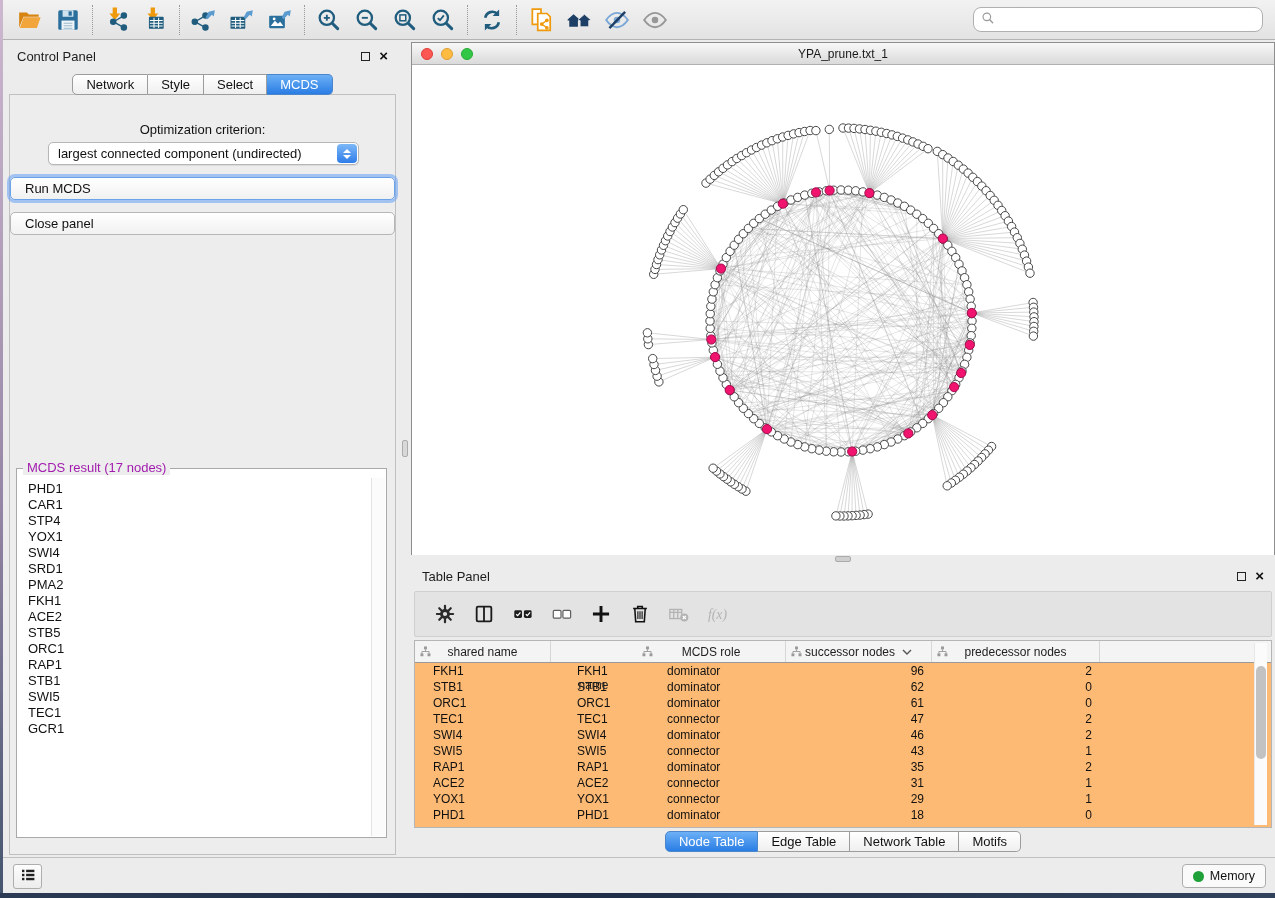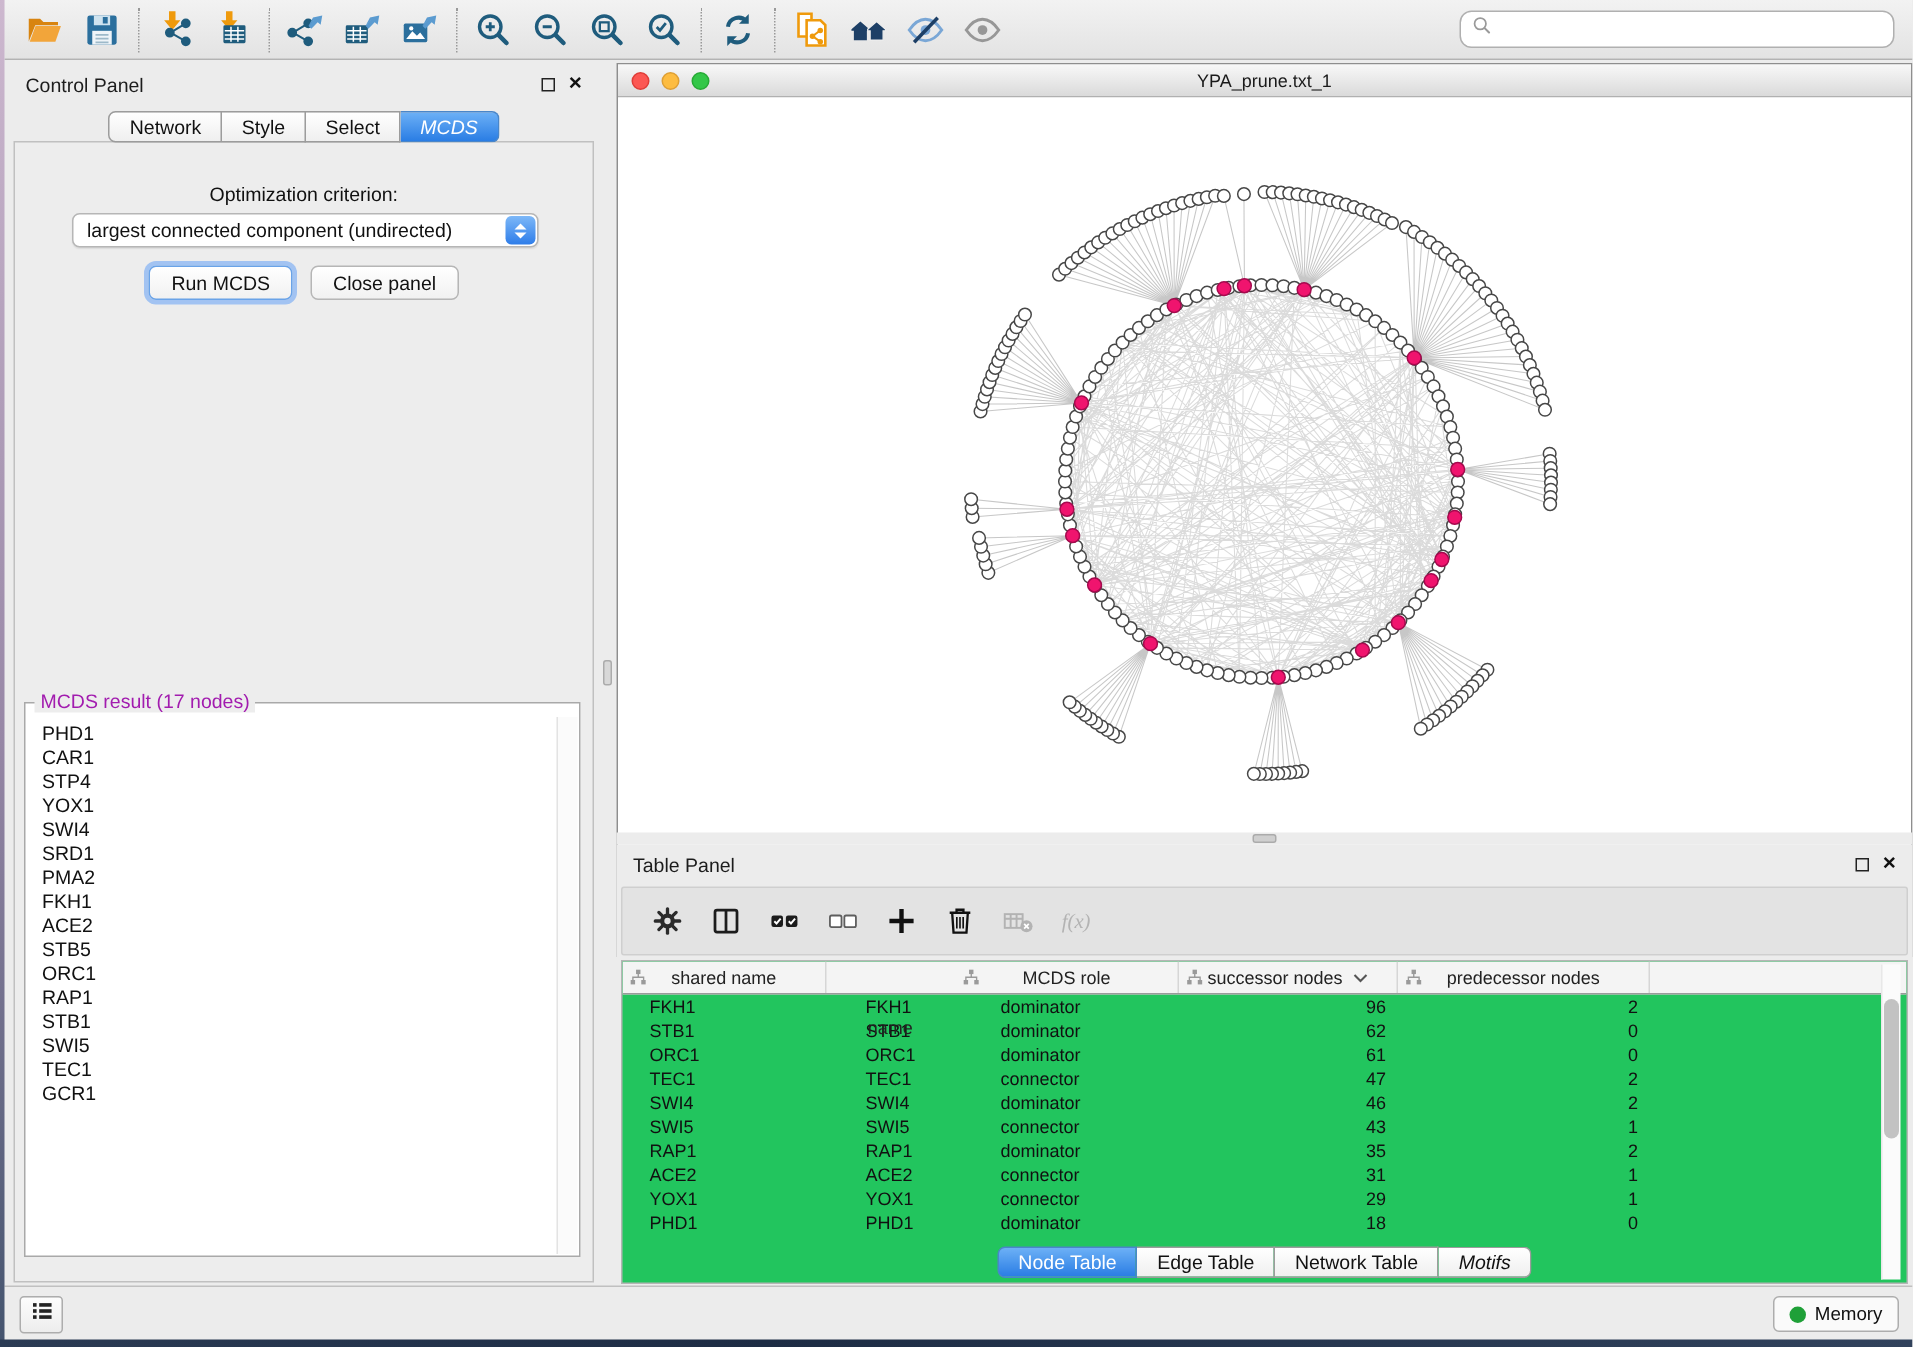--- a/index.html
+++ b/index.html
@@ -28,34 +28,34 @@
   .control-panel { position:absolute; left:2px; top:44px; width:395px; height:811px; }
   .cp-header { height:24px; display:flex; align-items:center; padding:0 12px; }
   .panel-title { font-size:13px; color:#1c1c1c; }
   .win-btns { margin-left:auto; display:flex; align-items:center; gap:9px; }
   .float-box { width:9px; height:9px; border:1.5px solid #222; display:inline-block; }
   .close-x { font-size:15px; font-weight:bold; color:#111; line-height:10px; }
   .cp-tabs { position:absolute; top:30px; left:0; width:100%; display:flex; justify-content:center; z-index:3; }
   .seg-tab { height:21px; padding:0 13px; display:flex; align-items:center; font-size:13px; color:#111;
     background:linear-gradient(#ffffff,#efefef); border:1px solid #9c9c9c; border-left-width:0; cursor:default; }
   .seg-tab:first-child { border-left-width:1px; border-radius:5px 0 0 5px; }
-  .seg-tab:last-child { border-radius:0 5px 5px 0;font-style:italic; }
+  .seg-tab:last-child { border-radius:0 5px 5px 0; }
   .seg-tab.active { background:linear-gradient(#6cb0f6,#2a7de4); color:#fff; border-color:#4a86c9; }
   .cp-body { position:absolute; top:50px; left:4px; right:4px; bottom:0; background:#ededed; border:1px solid #c0c0c0; }
   .opt-label { position:absolute; top:27px; width:100%; text-align:center; font-size:13px; color:#111; }
   .opt-select { position:absolute; top:47px; left:38px; right:36px; height:23px; background:#fff;
     border:1px solid #b6b6b6; border-radius:5px; display:flex; align-items:center;
     font-size:13px; color:#111; padding-left:9px; box-shadow:0 1px 1px rgba(0,0,0,.08); }
   .opt-stepper { position:absolute; right:1px; top:1px; bottom:1px; width:20px; border-radius:4px;
     background:linear-gradient(#7db8f8,#2e7de9); display:flex; flex-direction:column;
     align-items:center; justify-content:center; gap:2px; }
   .opt-stepper i { width:0; height:0; border-left:4px solid transparent; border-right:4px solid transparent; }
   .opt-stepper .up { border-bottom:4px solid #fff; }
   .opt-stepper .dn { border-top:4px solid #fff; }
-  .cp-buttons { position:absolute; top:82px; width:100%; display:flex; justify-content:center; gap:12px; }
+  .cp-buttons { position:absolute; top:82px; width:100%; display:flex; justify-content:flex-end; gap:12px;flex-direction:column; }
   .mac-btn { height:23px; padding:0 14px; background:linear-gradient(#ffffff,#f1f1f1);
     border:1px solid #b6b6b6; border-radius:5px; font-size:13px; color:#111;
     display:flex; align-items:center; cursor:default; }
   .mac-btn.focused { border-color:#6aa3e8; box-shadow:0 0 0 3px rgba(100,160,245,.55); }
   .result-group { position:absolute; left:6px; right:8px; top:373px; bottom:16px;
     background:#fff; border:1px solid #a9a9a9; }
   .result-legend { position:absolute; top:-9px; left:6px; background:#ededed; padding:0 4px;
     font-size:13px; color:#a21caf; }
   .mcds-list { position:absolute; top:12px; left:2px; right:17px; bottom:2px; overflow:hidden; }
   .mcds-item { font-size:13px; color:#111; height:16px; line-height:16px; padding-left:9px; }
@@ -82,21 +82,21 @@
   .light.yellow { background:#fdbc40; border:1px solid #de9f34; }
   .light.green { background:#33c748; border:1px solid #27aa35; }
   .net-canvas { position:absolute; top:22px; left:0; right:0; bottom:0; background:#fff; overflow:hidden; }
 
   
   .table-panel { position:absolute; left:408px; top:563px; right:0; height:292px; background:#ececec; }
   .tp-header { height:26px; display:flex; align-items:center; padding:0 11px; }
   .tp-toolbar { position:absolute; top:28px; left:3px; right:3px; height:46px; background:#e3e3e3;
     border:1px solid #cfcfcf; border-radius:2px; display:flex; align-items:center; gap:17px; padding-left:19px; }
   .tpi { display:flex; align-items:center; justify-content:center; height:30px; }
-  .tp-table { position:absolute; top:77px; left:3px; right:3px; height:216px; background:#22c55e;
+  .tp-table { position:absolute; top:77px; left:3px; right:3px; height:188px; background:#fdba74;
     border:1px solid #b5b5b5; overflow:hidden; }
   .nt-header { display:flex; height:22px; background:#f4f4f4; border-bottom:1px solid #9a9a9a; }
   .th { position:relative; display:flex; align-items:center; justify-content:center;
     font-size:12px; color:#222; border-right:1px solid #d6d6d6; flex:0 0 auto; }
   .th-ic { position:absolute; left:5px; top:5px; }
   .th-sort { margin-left:7px; display:flex; }
   .tr { display:flex; height:16px; }
   .td { font-size:12px; color:#111; line-height:16px; flex:0 0 auto; white-space:nowrap; overflow:hidden; }
   .td.l0 { padding-left:18px; } .td.l1 { padding-left:26px; } .td.l2 { padding-left:30px; }
   .td.r { text-align:right; padding-right:8px; }

